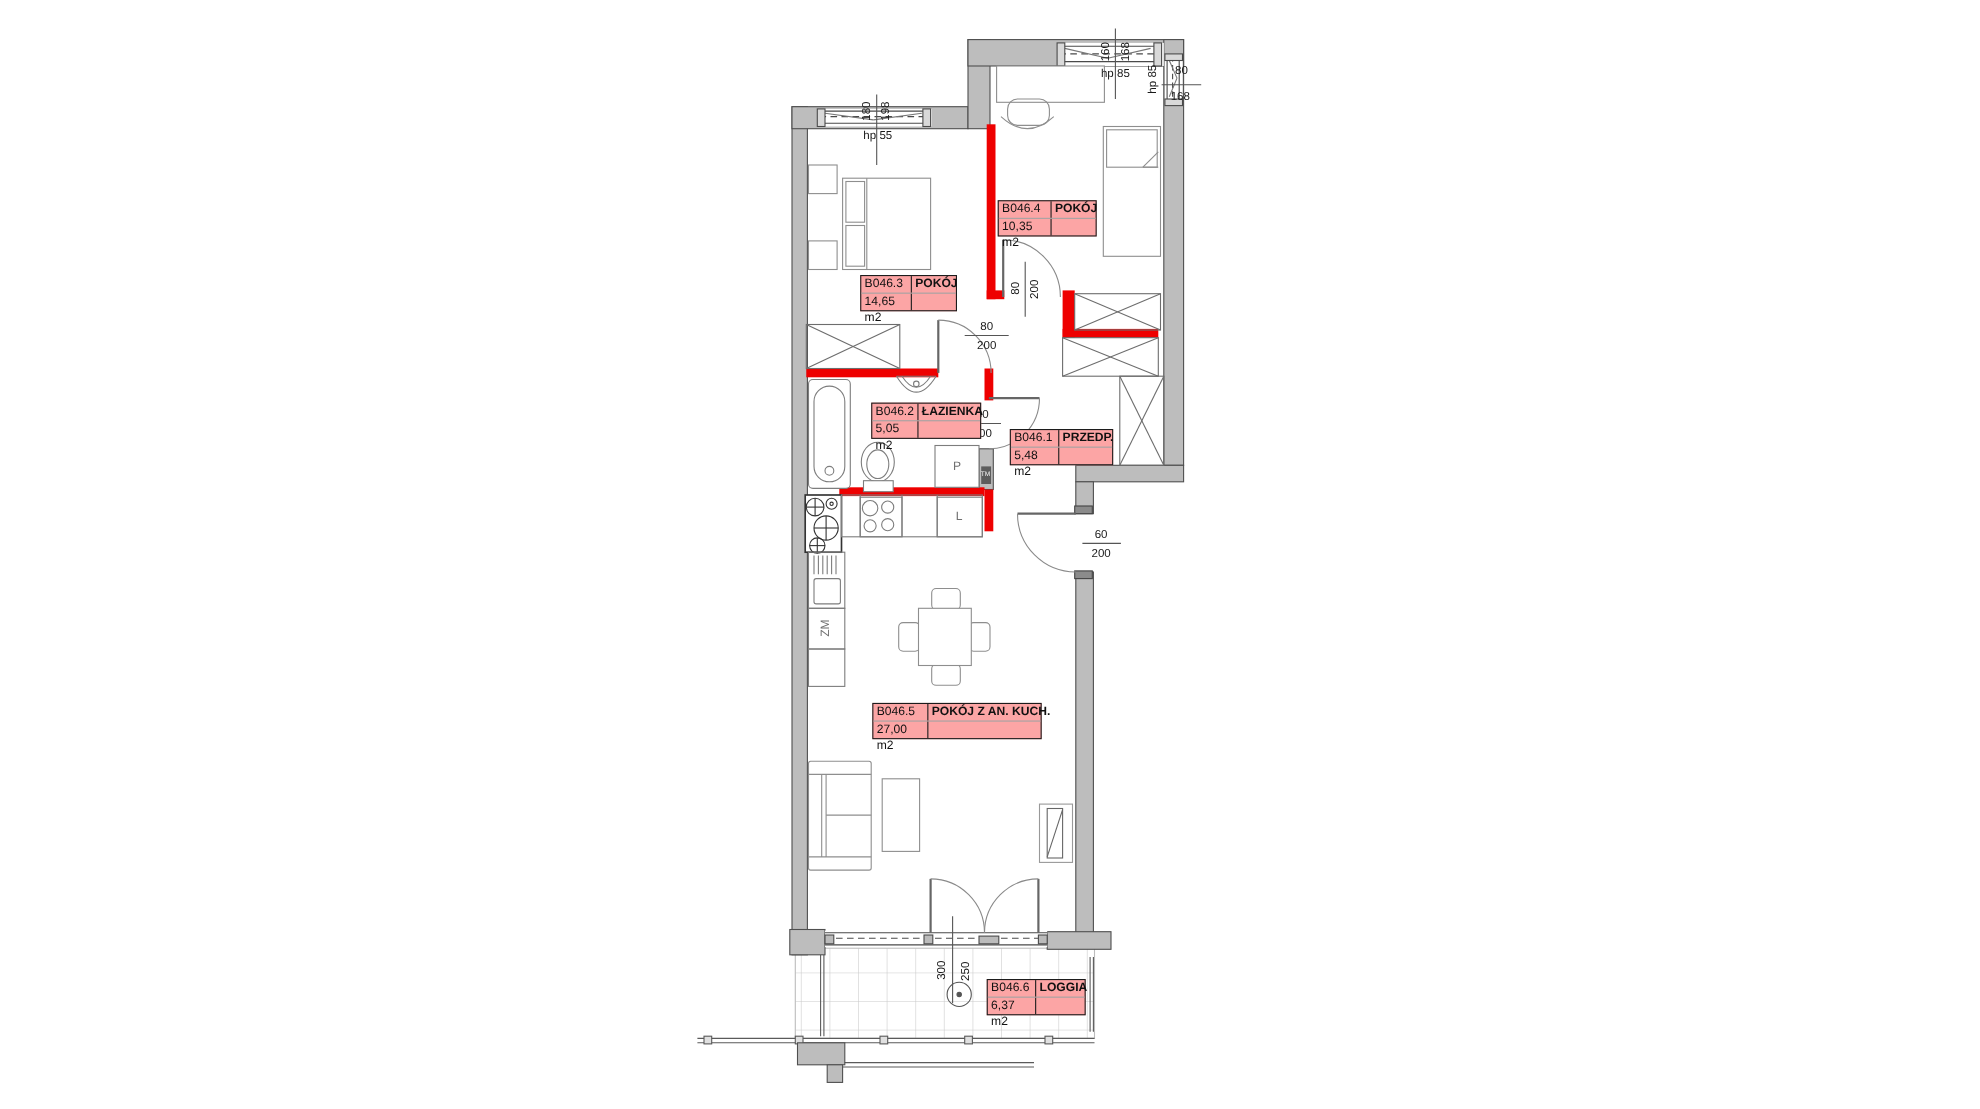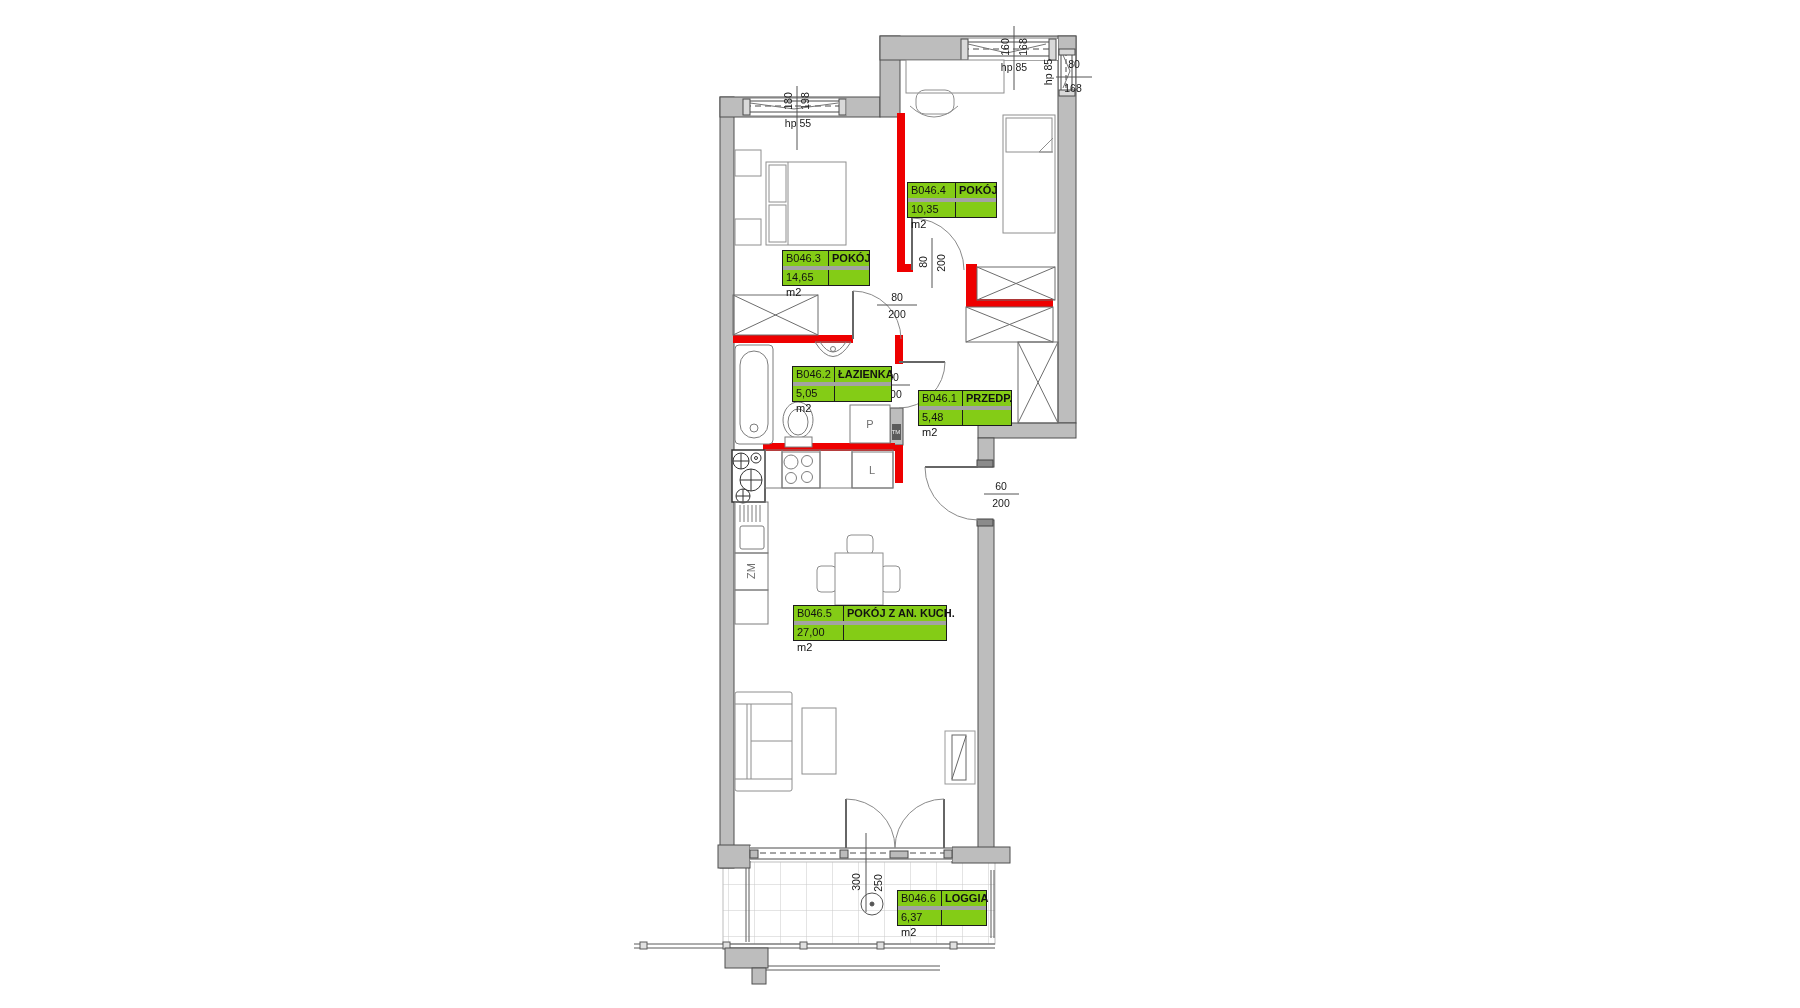--- a/index.html
+++ b/index.html
@@ -6,23 +6,23 @@
   .plan{position:relative;width:1800px;height:1008px;background:#fff;overflow:hidden;
         font-family:"Liberation Sans",sans-serif;}
   .plan svg{position:absolute;left:0;top:0;}
   
   .dim,.vdim{position:absolute;font:10.5px "Liberation Sans",sans-serif;color:#1a1a1a;
              white-space:nowrap;transform:translate(-50%,-50%);z-index:5;}
   .vdim{transform:translate(-50%,-50%) rotate(-90deg);}
   .app{font-size:11px;color:#707070;}
   .tmtxt{font-size:6px;color:#f2f2f2;}
   
-  .rtable{position:absolute;background:#84cc16;border:1px solid #1c1c1c;color:#111;z-index:6;}
+  .rtable{position:absolute;background:#fca5a5;border:1px solid #1c1c1c;color:#111;z-index:6;}
   .rt-row{display:flex;height:15px;line-height:15px;font-size:11px;}
-  .rt-row + .rt-row{border-top:4px solid #a3a3a3;gap:28px;}
+  .rt-row + .rt-row{border-top:1px solid #a3a3a3;gap:28px;}
   .rt-id{padding:0 3px;border-right:1px solid #1c1c1c;box-sizing:border-box;flex:0 0 auto;}
   .rt-name{flex:1 1 auto;font-weight:bold;padding:0 3px;white-space:nowrap;}
   .rt-area{padding:0 3px;border-right:1px solid #1c1c1c;box-sizing:border-box;flex:0 0 auto;}
   .rt-blank{flex:1 1 auto;}
 </style>
 </head>
 <body>
 
 <div class="plan">
 
@@ -333,21 +333,21 @@
   <div class="rt-row">
         <div class="rt-id" style="width:44px">B046.1</div>
         <div class="rt-name">PRZEDP.</div>
       </div>
   <div class="rt-row">
         <div class="rt-area" style="width:44px">5,48 m2</div>
         <div class="rt-blank"></div>
       </div>
 </div>
 
-<div class="rtable" style="left:793px;top:605px;width:152px">
+<div class="rtable" style="left:793px;top:639px;width:152px">
   <div class="rt-row">
         <div class="rt-id" style="width:50px">B046.5</div>
         <div class="rt-name">POKÓJ Z AN. KUCH.</div>
       </div>
   <div class="rt-row">
         <div class="rt-area" style="width:50px">27,00 m2</div>
         <div class="rt-blank"></div>
       </div>
 </div>
 

